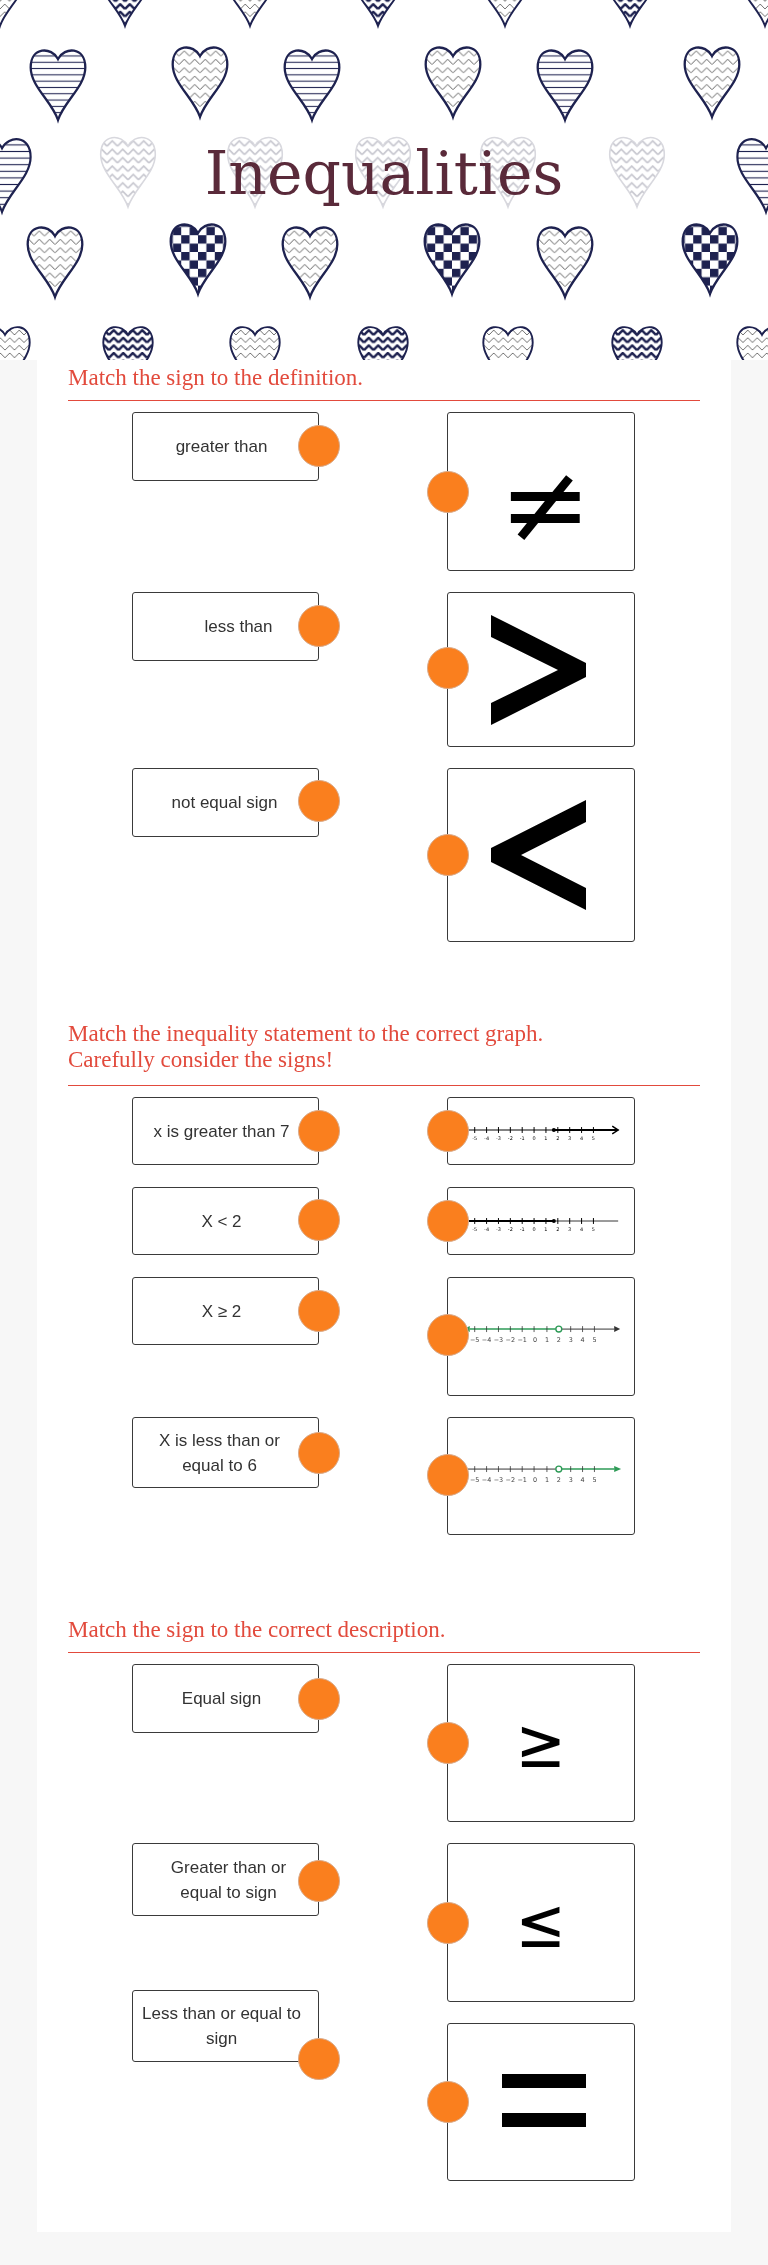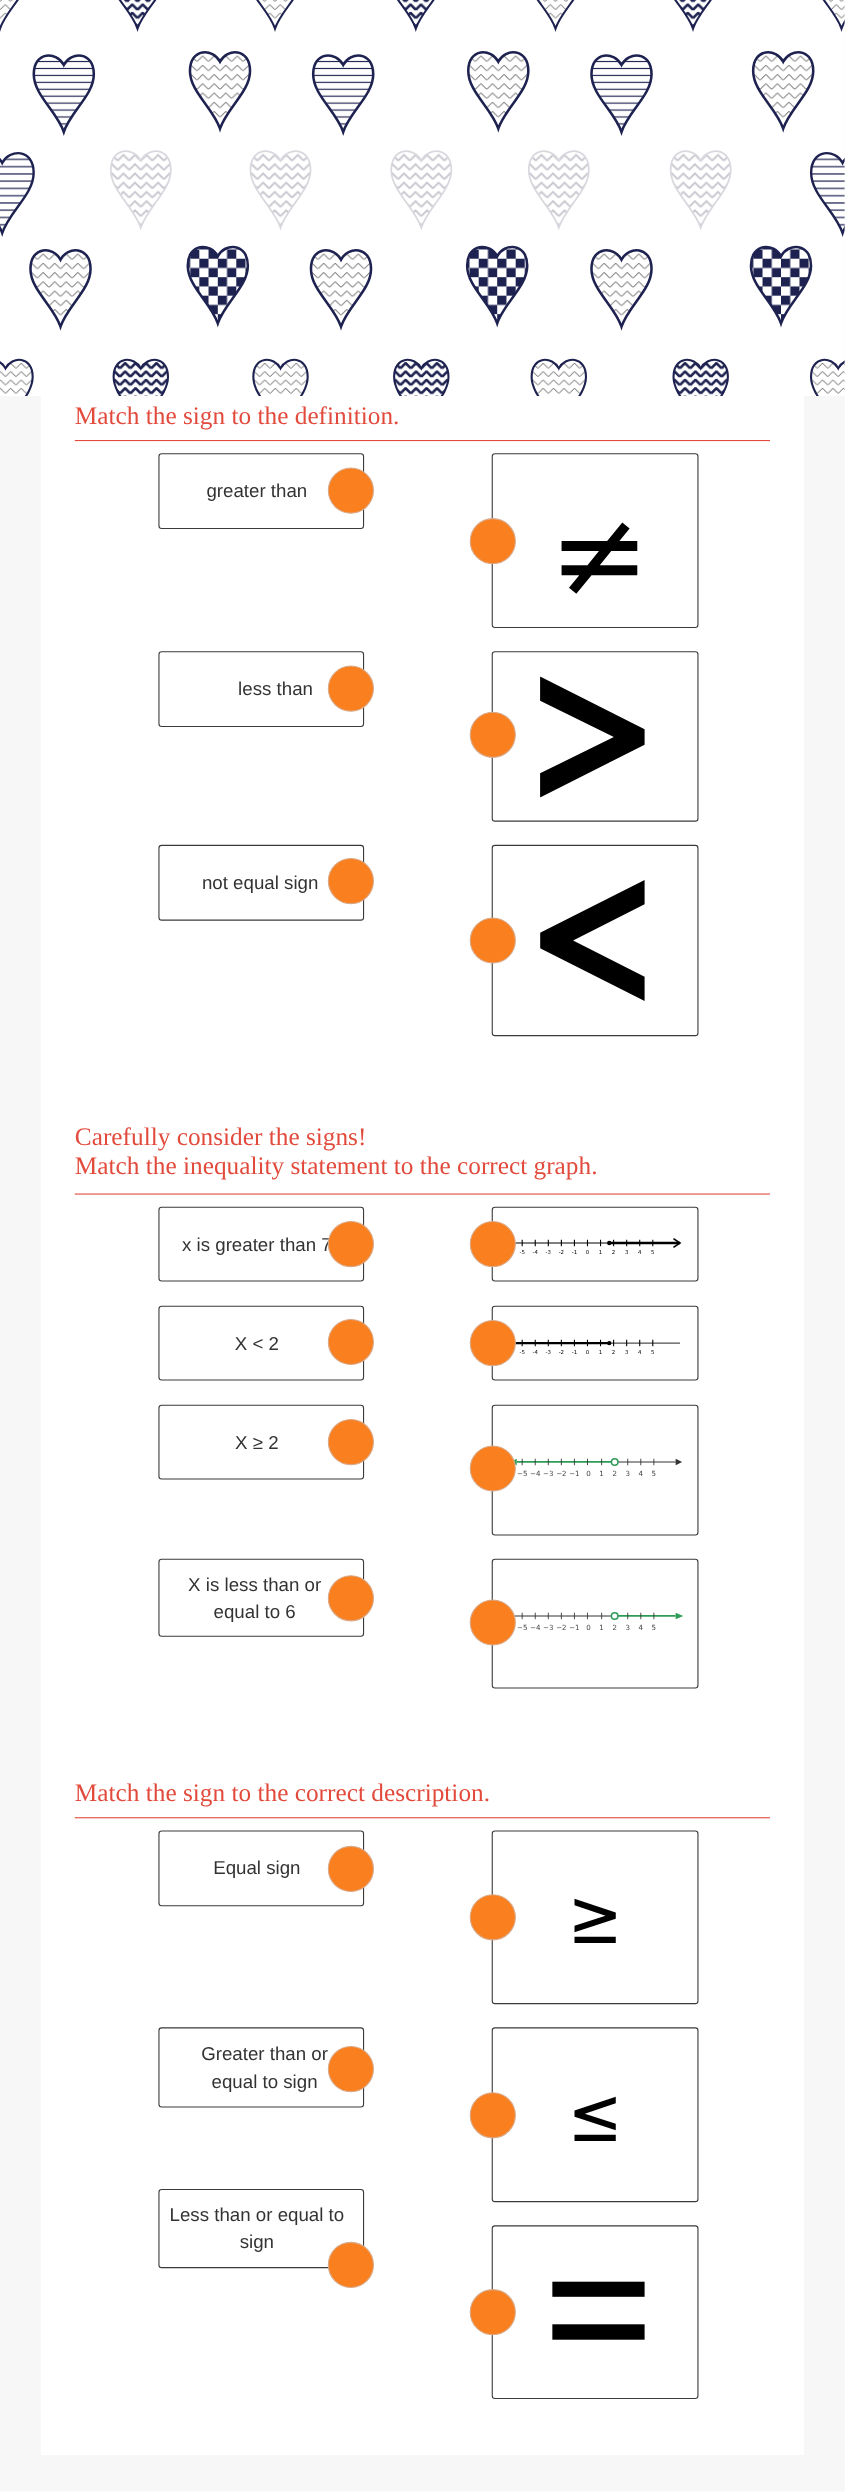--- a/index.html
+++ b/index.html
@@ -2,21 +2,21 @@
 <html><head>
 <meta charset="utf-8">
 <style>
   html, body { margin:0; padding:0; }
   body { width:768px; height:2265px; background:#f7f7f7; position:relative; overflow:hidden; font-family:"Liberation Sans", sans-serif; }
   .header { position:absolute; left:0; top:0; width:768px; height:360px; background:#ffffff; overflow:hidden; }
   .title { position:absolute; left:0; right:0; top:138px; text-align:center; font-family:"DejaVu Serif", serif; font-size:60px; color:#5a2a3a; letter-spacing:0px; }
   .card { position:absolute; left:37px; top:360px; width:694px; height:1872px; background:#ffffff; }
   .sec-title { position:absolute; left:68px; font-family:"Liberation Serif", serif; font-size:23px; color:#e24a3c; line-height:26px; }
   .rule { position:absolute; left:68px; width:632px; height:1px; background:#e24a3c; }
-  .lbox { position:absolute; left:132px; width:187px; border:1px solid #3a3a3a; border-radius:3px; background:#fff; display:flex; align-items:center; justify-content:center; text-align:center; font-size:17px; color:#333; line-height:25px; box-sizing:border-box; padding:0 14px 0 6px;margin-left:12px; }
+  .lbox { position:absolute; left:132px; width:187px; border:1px solid #3a3a3a; border-radius:3px; background:#fff; display:flex; align-items:center; justify-content:center; text-align:center; font-size:17px; color:#333; line-height:25px; box-sizing:border-box; padding:0 14px 0 6px; }
   .rbox { position:absolute; left:447px; width:188px; border:1px solid #3a3a3a; border-radius:3px; background:#fff; box-sizing:border-box; display:flex; align-items:center; justify-content:center; overflow:hidden; }
   .dot { position:absolute; width:42px; height:42px; margin-left:-21px; margin-top:-21px; border-radius:50%; background:#fa7f1e; border:1.5px solid #d9a988; box-sizing:border-box; cursor:pointer; }
   .sym { font-family:"DejaVu Sans", sans-serif; color:#000; line-height:1; }
   svg text { font-family:"DejaVu Sans", sans-serif; }
 </style>
 </head>
 <body>
 
 <div class="header">
   <svg width="768" height="360" style="position:absolute;left:0;top:0">
@@ -84,20 +84,21 @@
     <g stroke="#1e2250" stroke-width="2">
       <use href="#hp" transform="translate(128,352) scale(0.95)" fill="url(#darkchev)"></use>
       <use href="#hp" transform="translate(255,352) scale(0.95)" fill="url(#chev)"></use>
       <use href="#hp" transform="translate(383,352) scale(0.95)" fill="url(#darkchev)"></use>
       <use href="#hp" transform="translate(508,352) scale(0.95)" fill="url(#chev)"></use>
       <use href="#hp" transform="translate(637,352) scale(0.95)" fill="url(#darkchev)"></use>
       <use href="#hp" transform="translate(5,352) scale(0.95)" fill="url(#chev)"></use>
       <use href="#hp" transform="translate(762,352) scale(0.95)" fill="url(#chev)"></use>
     </g>
   </svg>
+  <div class="title">Inequalities</div>
 </div>
 
 <div class="card"></div>
 
 <div class="sec-title" style="top:365px;">Match the sign to the definition.</div>
 <div class="rule" style="top:400px;"></div>
 
 <div class="lbox" style="top:412px;height:69px;">
     <span>greater than</span>
   </div>
@@ -123,22 +124,22 @@
 </div>
 
 <div class="dot" style="left:319px;top:446px;"></div>
 <div class="dot" style="left:319px;top:626px;"></div>
 <div class="dot" style="left:319px;top:801px;"></div>
 <div class="dot" style="left:448px;top:492px;"></div>
 <div class="dot" style="left:448px;top:668px;"></div>
 <div class="dot" style="left:448px;top:855px;"></div>
 
 <div class="sec-title" style="top:1021px;">
+  <div>Match the inequality statement to the correct graph.</div>
   <div>Carefully consider the signs!</div>
-  <div>Match the inequality statement to the correct graph.</div>
 </div>
 <div class="rule" style="top:1085px;"></div>
 
 <div class="lbox" style="top:1097px;height:68px;">
     <span>x is greater than 7</span>
   </div>
 <div class="lbox" style="top:1187px;height:68px;">
     <span>X &lt; 2</span>
   </div>
 <div class="lbox" style="top:1277px;height:68px;">

